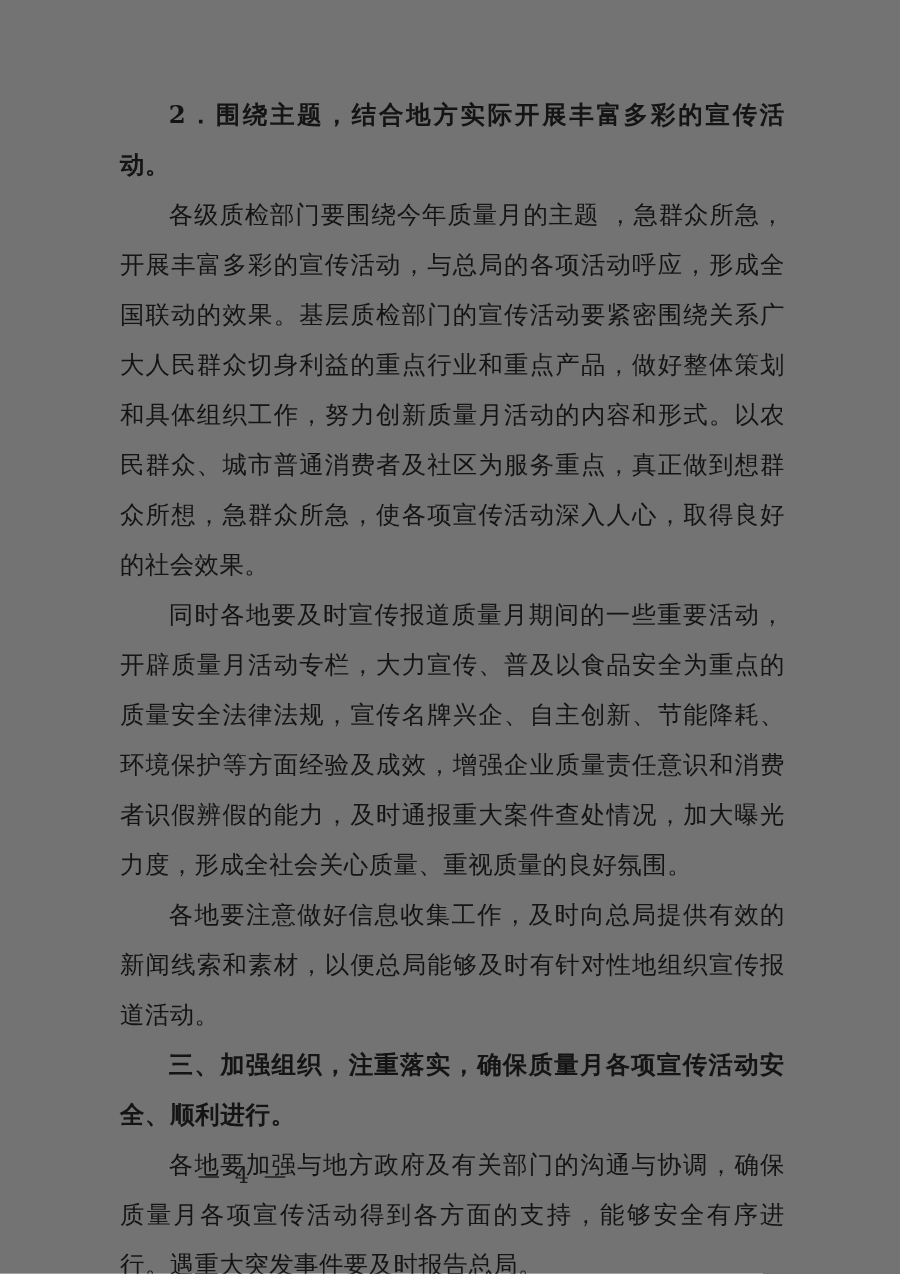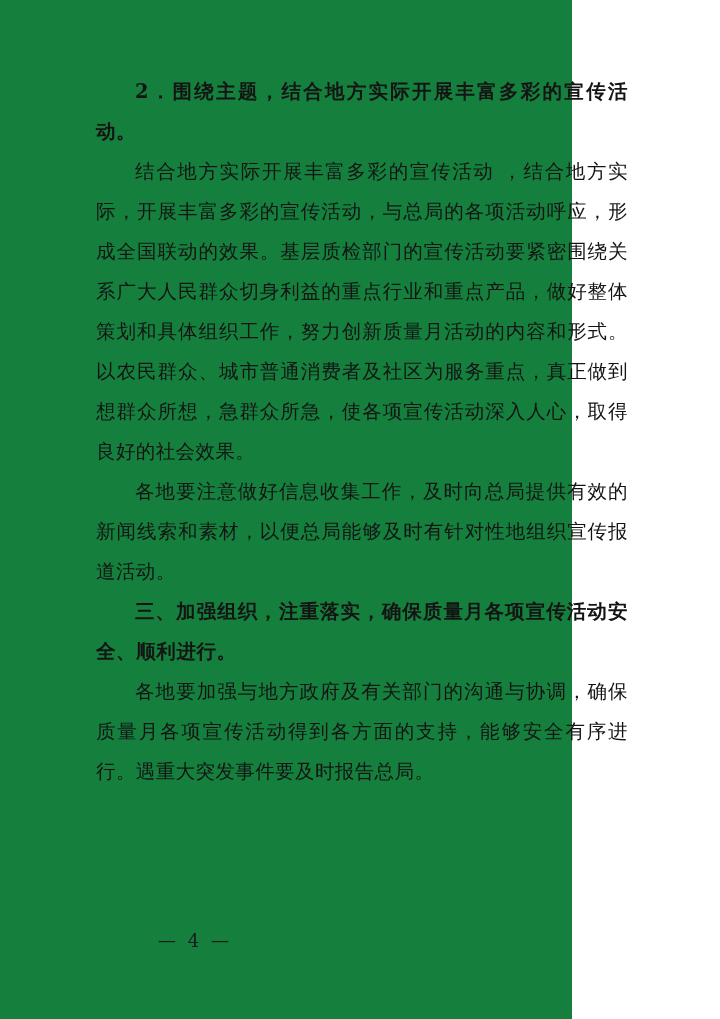--- a/index.html
+++ b/index.html
@@ -8,24 +8,24 @@
   }
   body {
     width: 720px;
     height: 1019px;
     background: #ffffff;
     font-family: "DejaVu Serif", serif;
     overflow: hidden;
   }
   .page {
     position: relative;
-    width: 572px;
+    width: 720px;
     height: 1019px;
     box-sizing: border-box;
-    background: #15803d;
+    background: #737373;
   }
   .content {
     position: absolute;
     left: 96px;
     top: 72px;
     width: 532px;
   }
   .para {
     font-size: 19.5px;
     line-height: 40px;
@@ -63,22 +63,23 @@
   }
 </style>
 </head>
 <body>
 
 <div class="page">
   <div class="content">
 
     <div class="para heading indent">2．围绕主题，结合地方实际开展丰富多彩的宣传活动。</div>
 
-    <div class="para indent">结合地方实际开展丰富多彩的宣传活动 ，结合地方实际，开展丰富多彩的宣传活动，与总局的各项活动呼应，形成全国联动的效果。基层质检部门的宣传活动要紧密围绕关系广大人民群众切身利益的重点行业和重点产品，做好整体策划和具体组织工作，努力创新质量月活动的内容和形式。以农民群众、城市普通消费者及社区为服务重点，真正做到想群众所想，急群众所急，使各项宣传活动深入人心，取得良好的社会效果。</div>
+    <div class="para indent">各级质检部门要围绕今年质量月的主题 ，急群众所急，开展丰富多彩的宣传活动，与总局的各项活动呼应，形成全国联动的效果。基层质检部门的宣传活动要紧密围绕关系广大人民群众切身利益的重点行业和重点产品，做好整体策划和具体组织工作，努力创新质量月活动的内容和形式。以农民群众、城市普通消费者及社区为服务重点，真正做到想群众所想，急群众所急，使各项宣传活动深入人心，取得良好的社会效果。</div>
 
+    <div class="para indent">同时各地要及时宣传报道质量月期间的一些重要活动，开辟质量月活动专栏，大力宣传、普及以食品安全为重点的质量安全法律法规，宣传名牌兴企、自主创新、节能降耗、环境保护等方面经验及成效，增强企业质量责任意识和消费者识假辨假的能力，及时通报重大案件查处情况，加大曝光力度，形成全社会关心质量、重视质量的良好氛围。</div>
 
     <div class="para indent">各地要注意做好信息收集工作，及时向总局提供有效的新闻线索和素材，以便总局能够及时有针对性地组织宣传报道活动。</div>
 
     <div class="para heading indent">三、加强组织，注重落实，确保质量月各项宣传活动安全、顺利进行。</div>
 
     <div class="para indent">各地要加强与地方政府及有关部门的沟通与协调，确保质量月各项宣传活动得到各方面的支持，能够安全有序进行。遇重大突发事件要及时报告总局。</div>
 
   </div>
 
   <div class="footer">

